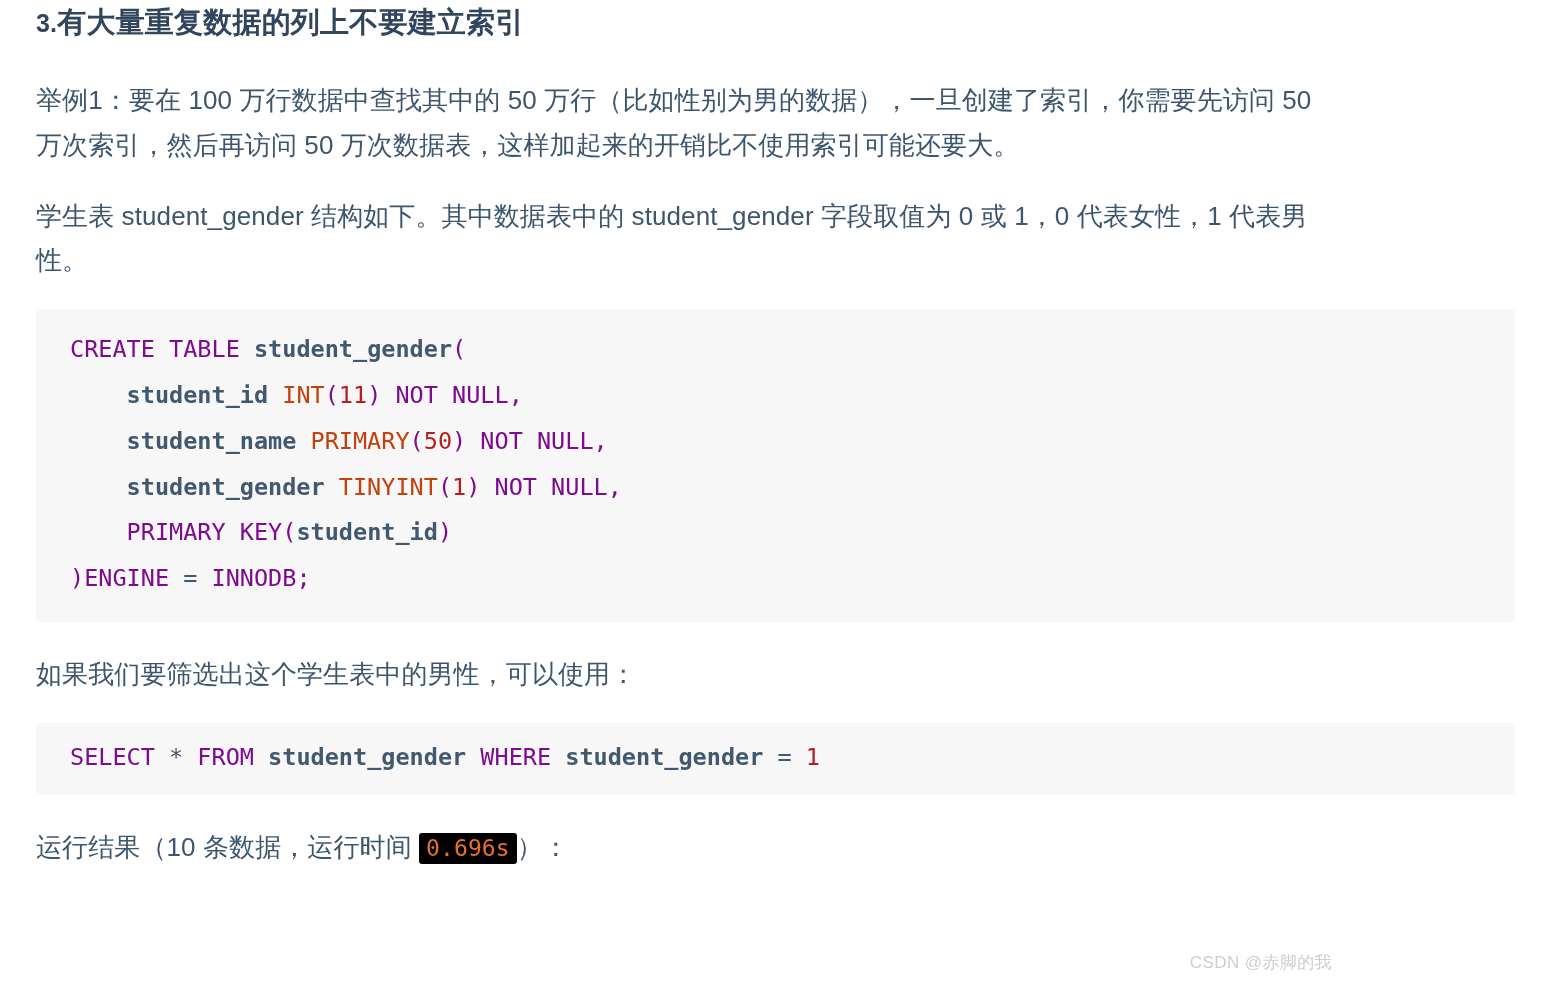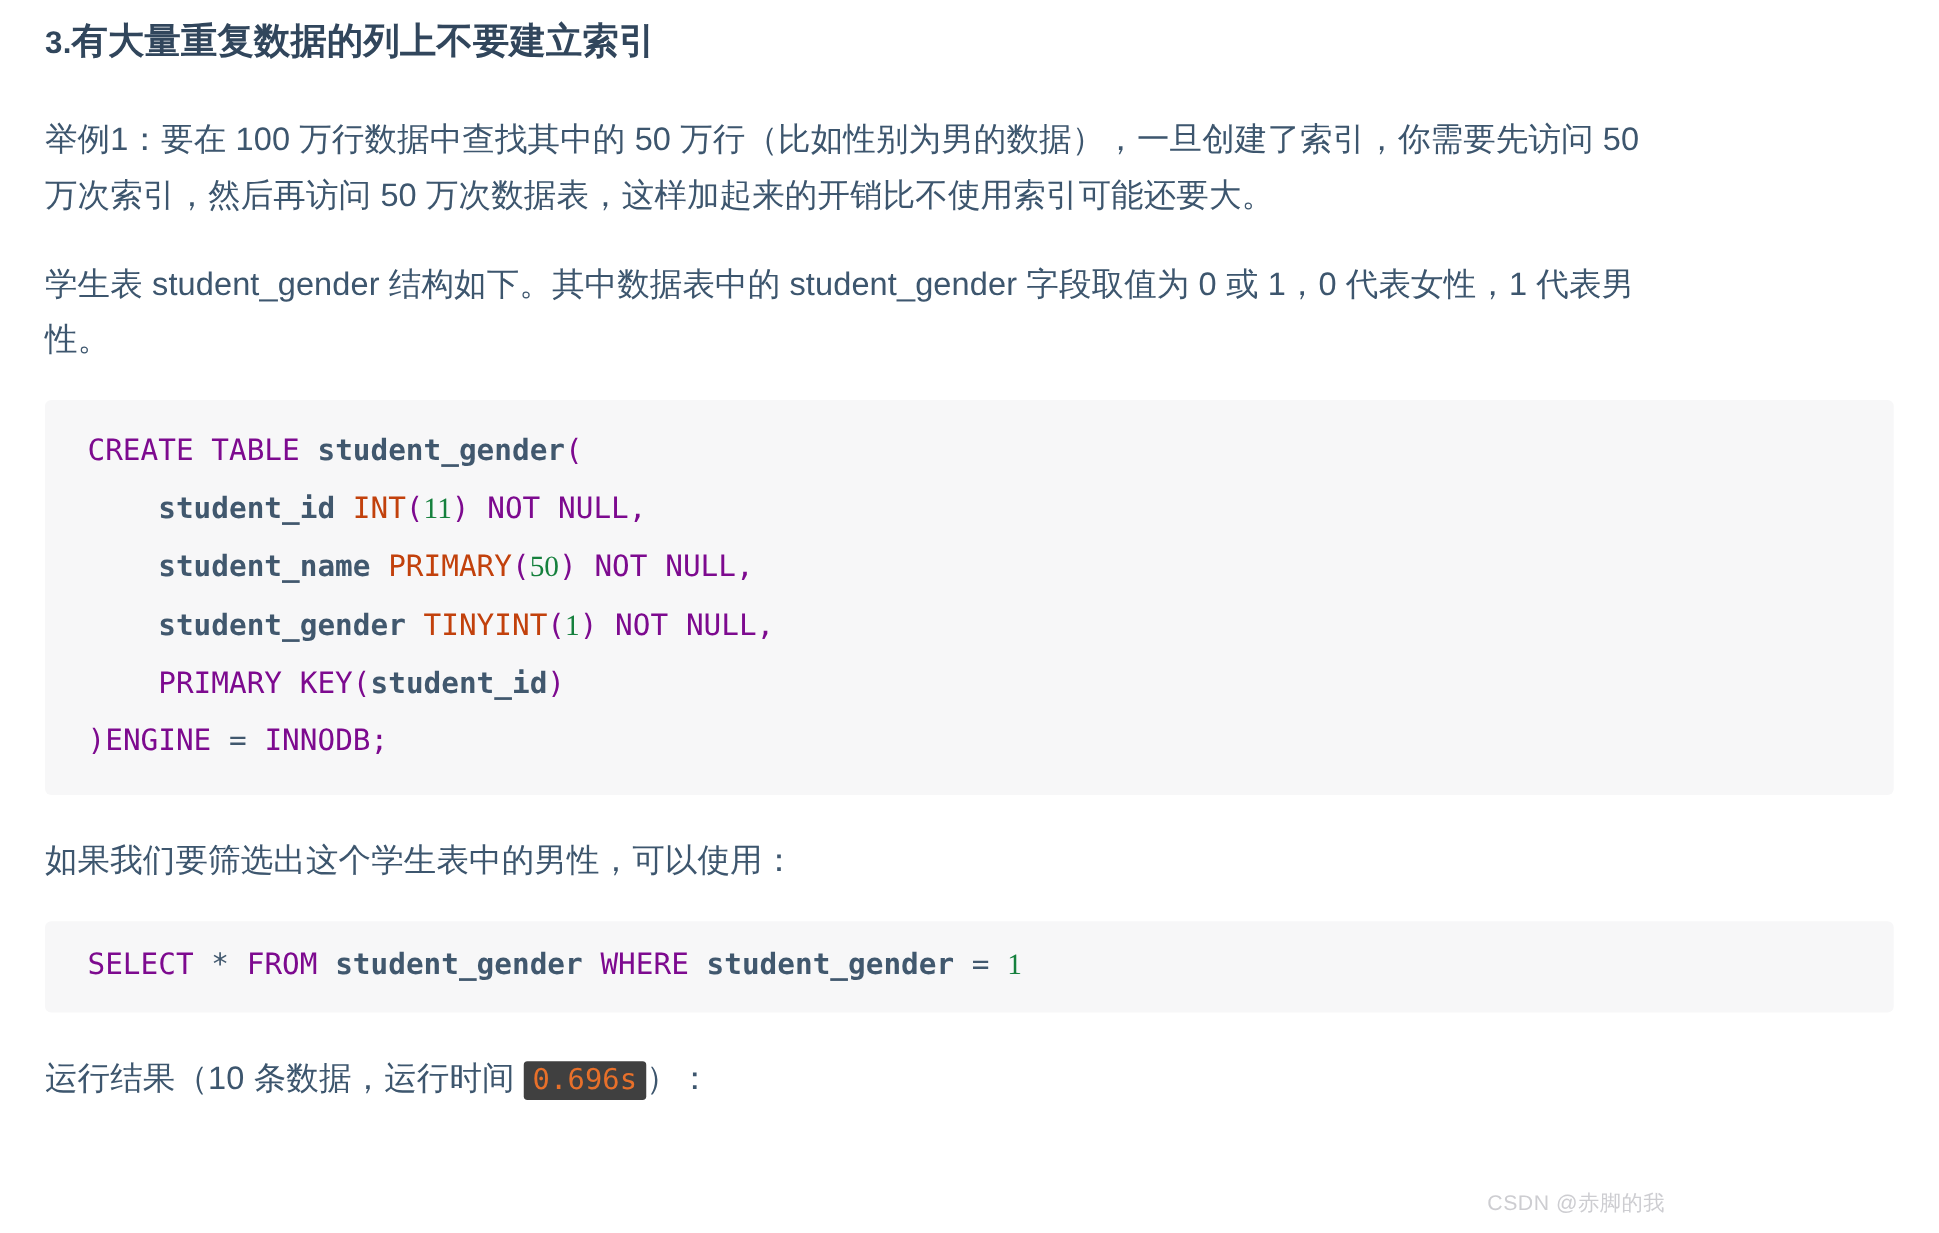--- a/index.html
+++ b/index.html
@@ -16,21 +16,21 @@
     -webkit-font-smoothing: antialiased;
   }
 
   .page {
     position: absolute;
     left: 0;
     top: 0;
     width: 1368px;
     height: 986px;
     box-sizing: border-box;
-    padding: 11px 36px;
+    padding: 0 36px;
   }
 
   
   .heading {
     font-size: 29px;
     font-weight: bold;
     color: #31465c;
     letter-spacing: 0.2px;
     line-height: 1.25;
     margin: 0;
@@ -74,31 +74,31 @@
   }
   .codeblock.block-select {
     margin-top: 26px;
     padding: 12px 34px 14px 34px;
     width: 1479px;
   }
 
   
   .tok-kw   { color: #7d0a8f; }
   .tok-type { color: #c2410c; }
-  .tok-num  { color: #15803d; font-family: Liberation Serif, serif; }
+  .tok-num  { color: #b91c1c; }
   .tok-id   { color: #41586e; font-weight: bold; }
   .tok-op   { color: #41586e; }
   .tok-punc { color: #7d0a8f; }
 
   
   .inline-code {
     font-family: "DejaVu Sans Mono", "Liberation Mono", monospace;
     font-size: 23px;
     color: #e8702a;
-    background: #404040;
+    background: #000000;
     border-radius: 3px;
     padding: 2px 7px 3px 7px;
   }
 
   
   .watermark {
     position: absolute;
     right: 36px;
     bottom: 12px;
     font-size: 17px;

